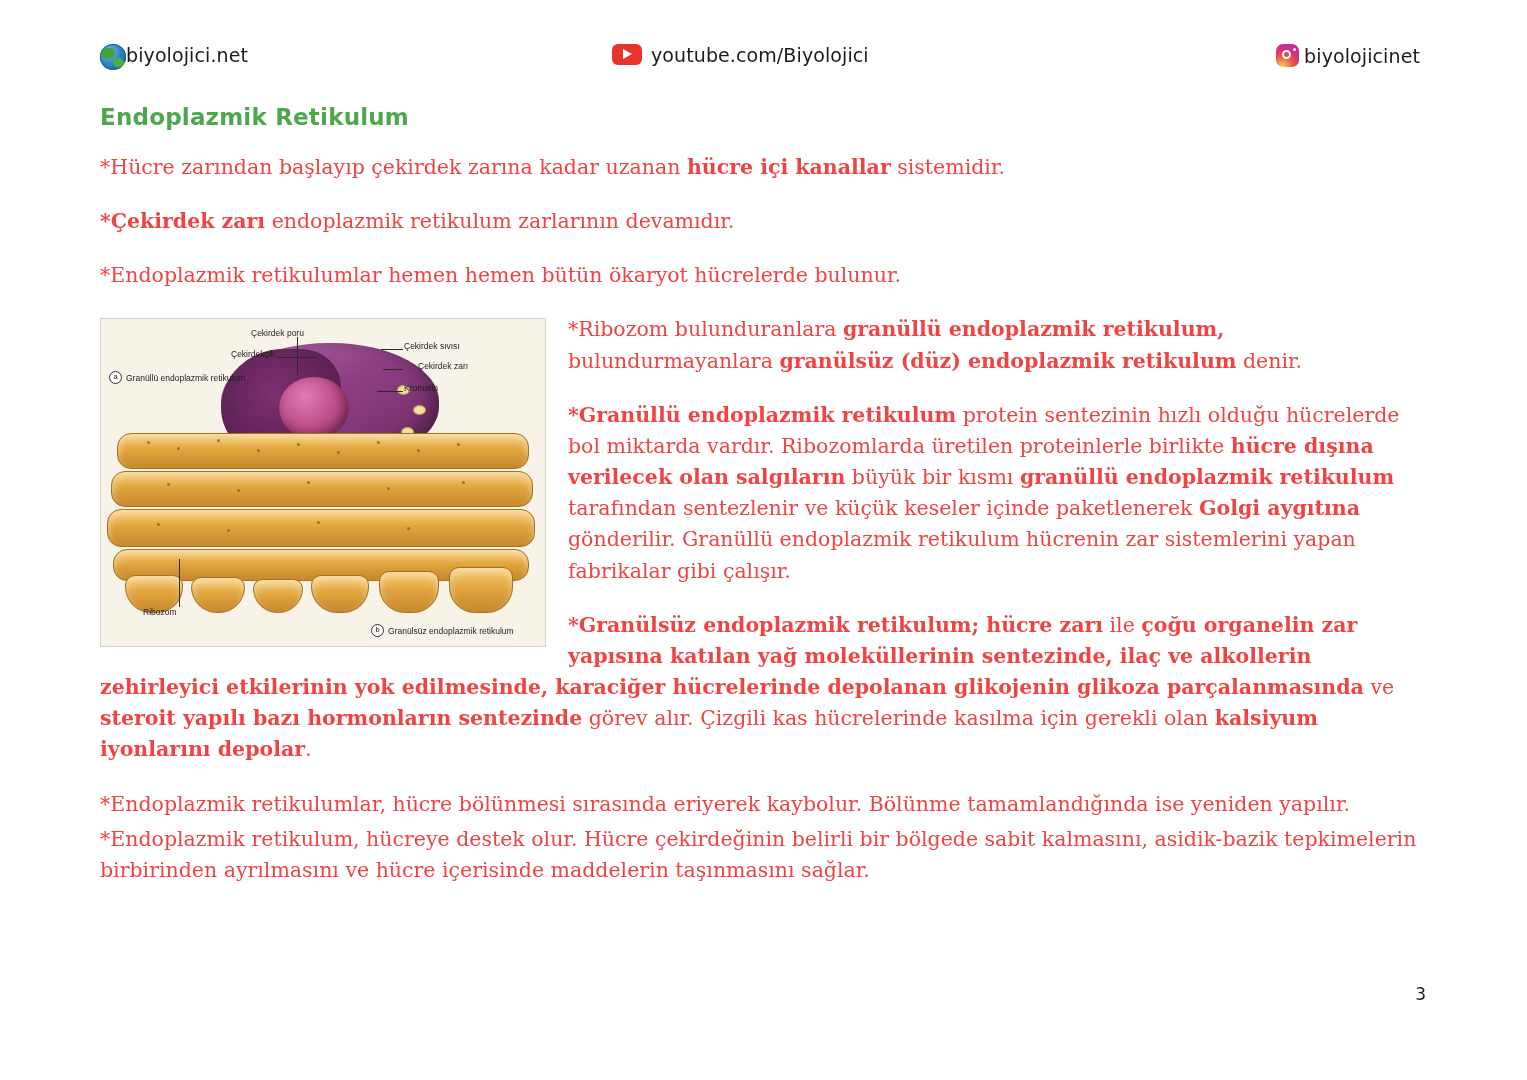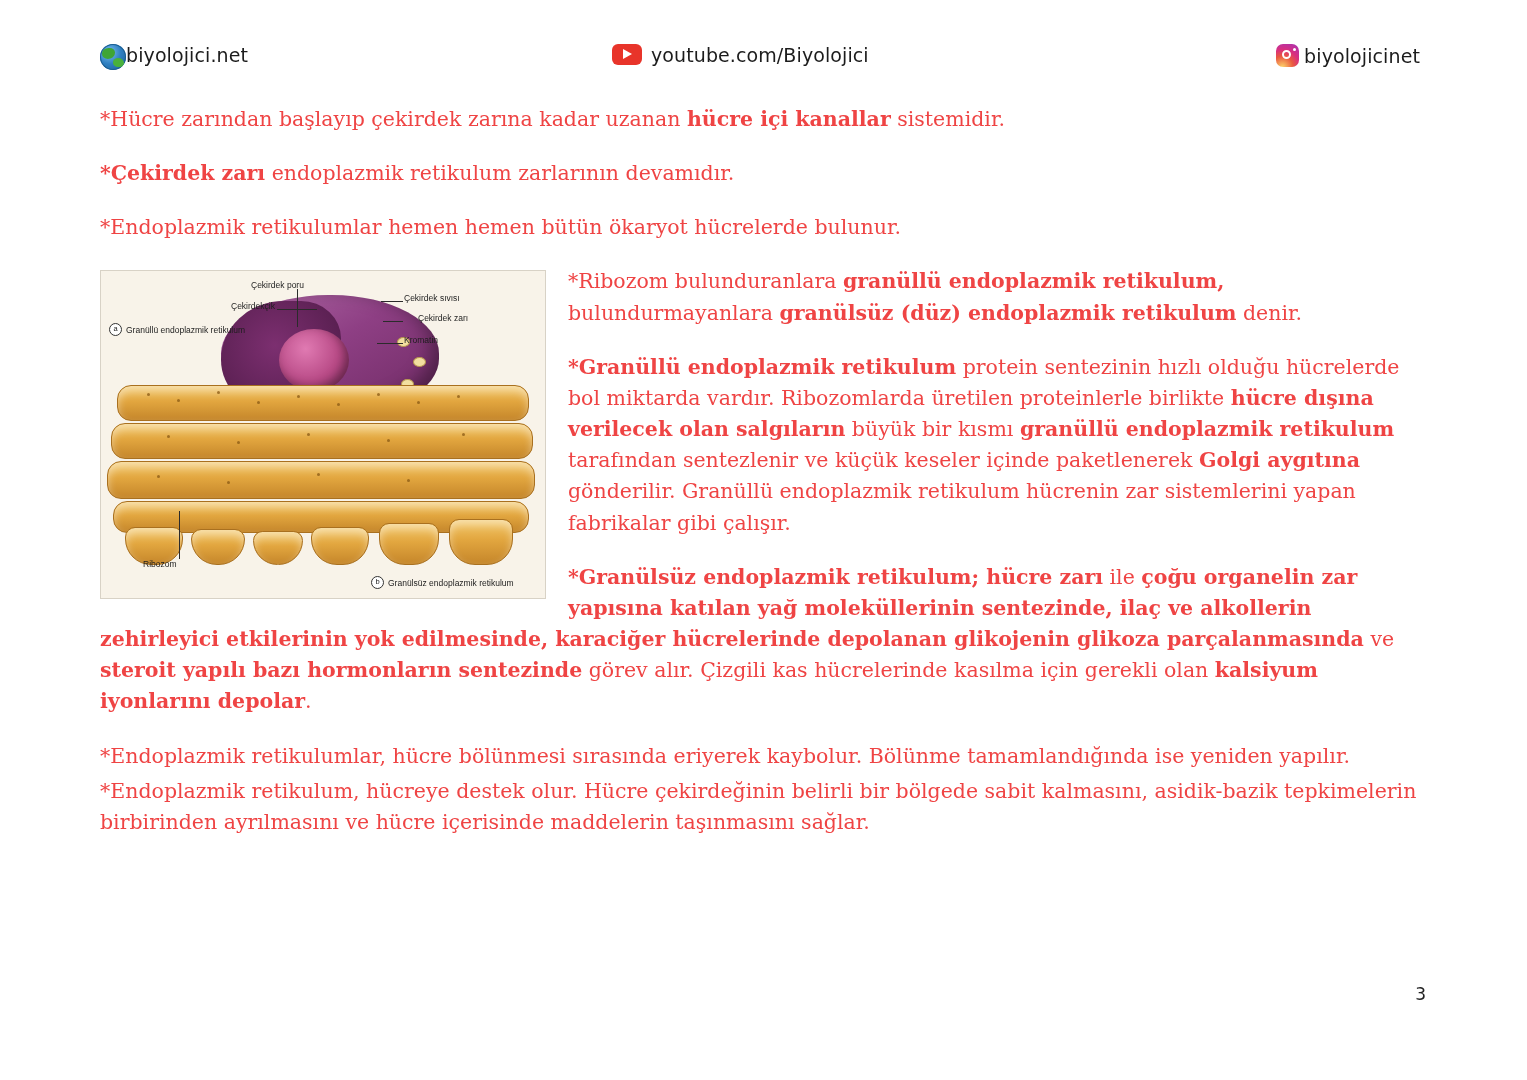--- a/index.html
+++ b/index.html
@@ -279,20 +279,21 @@
     <div class="hdr-right">
       <span class="ig-icon">
           <span class="ig-dot"></span>
         </span>
       <span class="hdr-text">biyolojicinet</span>
     </div>
   </div>
 
   <div class="content">
 
+    <h1 class="title">Endoplazmik Retikulum</h1>
 
     <p class="para">
       <span>*Hücre zarından başlayıp çekirdek zarına kadar uzanan </span><span class="b">hücre içi kanallar</span><span> sistemidir.</span>
     </p>
 
     <p class="para">
       <span class="b">*Çekirdek zarı</span><span> endoplazmik retikulum zarlarının devamıdır.</span>
     </p>
 
     <p class="para">

